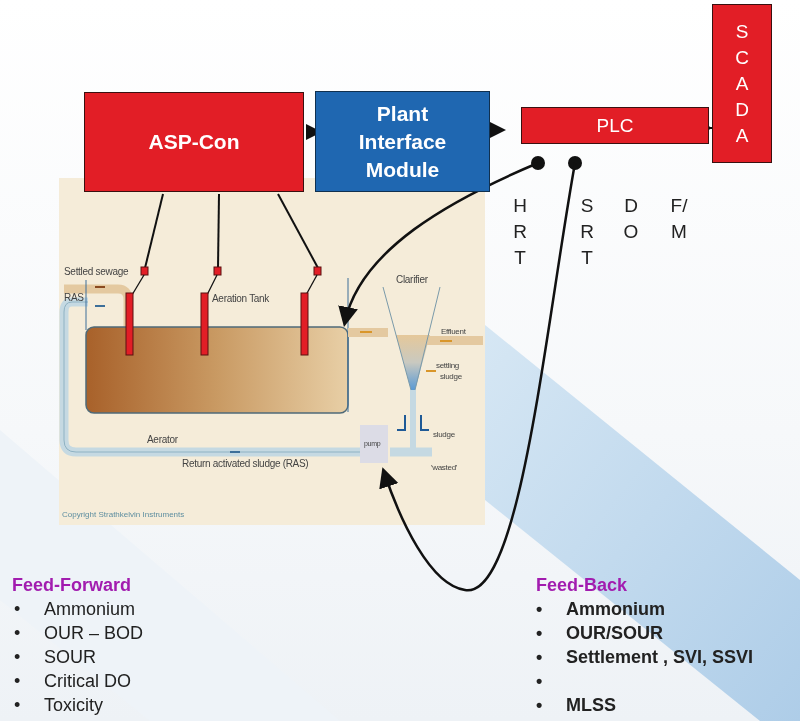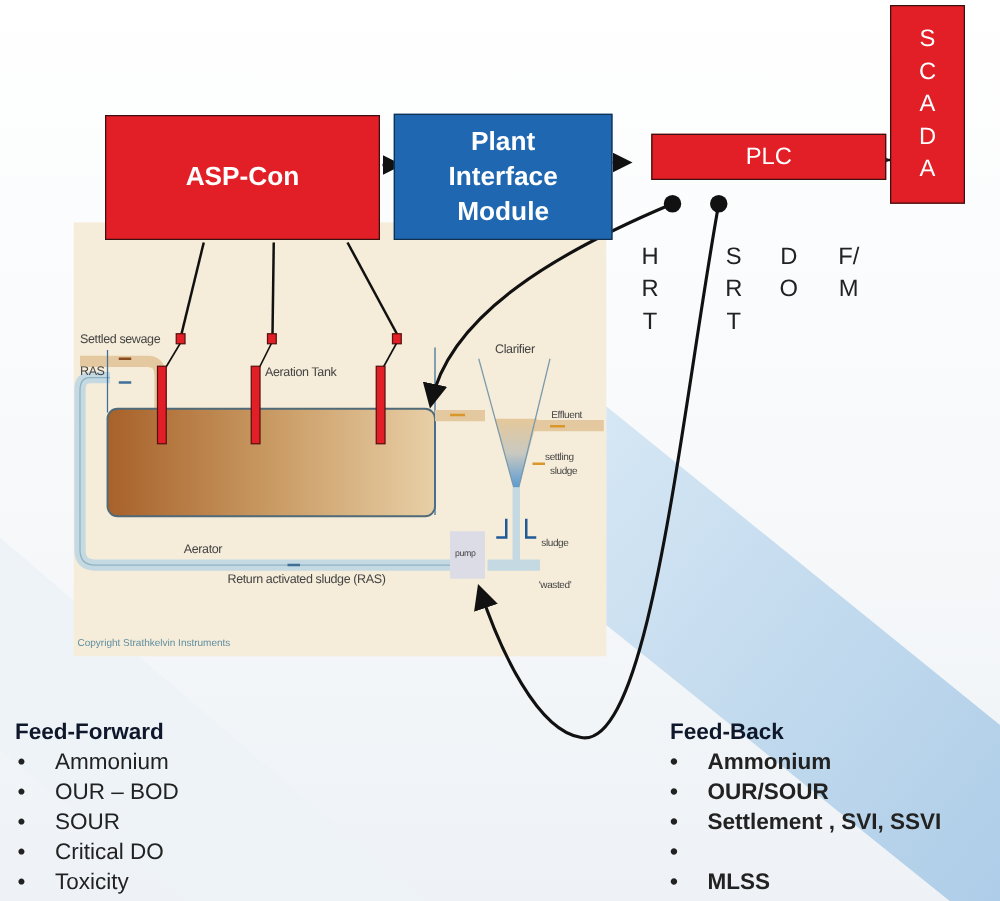--- a/index.html
+++ b/index.html
@@ -25,21 +25,21 @@
   #plc-box { left: 500px; top: 107px; width: 188px; height: 37px; font-size: 19px; margin-left: 21px; }
   #scada-box { left: 712px; top: 4px; width: 60px; height: 159px; flex-direction: column; font-size: 19px; line-height: 26px; }
 
   .vert-col { position: absolute; font-size: 19px; line-height: 26px; color: #222; text-align: center; width: 20px; }
 
   #process-panel { position: absolute; left: 59px; top: 178px; width: 426px; height: 347px; background: #f5ecd9; }
 
   .tiny { position: absolute; font-size: 10px; color: #444; white-space: nowrap; letter-spacing: -0.3px; }
   .copyright { position: absolute; font-size: 8px; color: #5e8ea0; white-space: nowrap; }
 
-  .list-title { position: absolute; font-size: 18px; font-weight: bold; color: #0f172a; }
+  .list-title { position: absolute; font-size: 18px; font-weight: bold; color: #a21caf; }
   .list { position: absolute; margin: 0; padding: 0; list-style: none; }
   .list li { position: relative; font-size: 18px; line-height: 24px; color: #222; padding-left: 32px; height: 24px; }
   .list li .bullet { position: absolute; left: 2px; top: 0; }
   #fb-list li { font-weight: bold; }
 </style>
 </head>
 <body>
 
 <svg id="bg-svg" viewBox="0 0 800 721">
   <defs>

